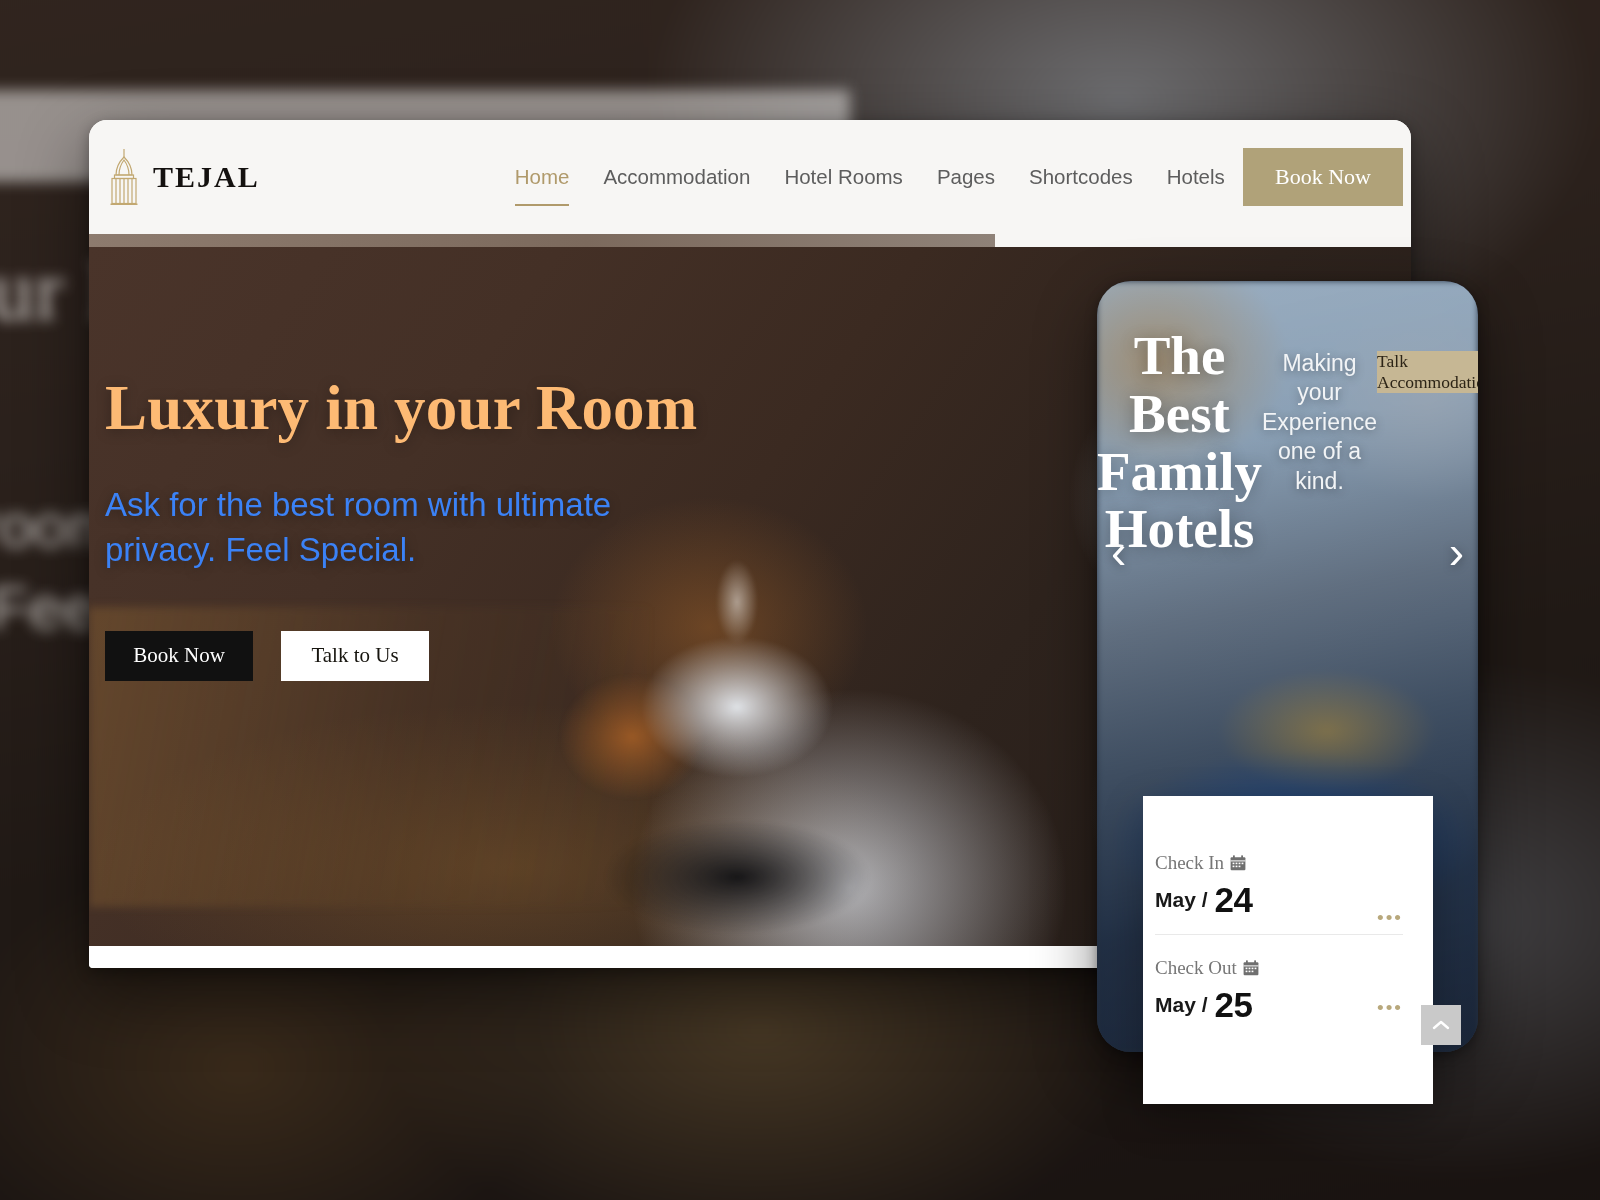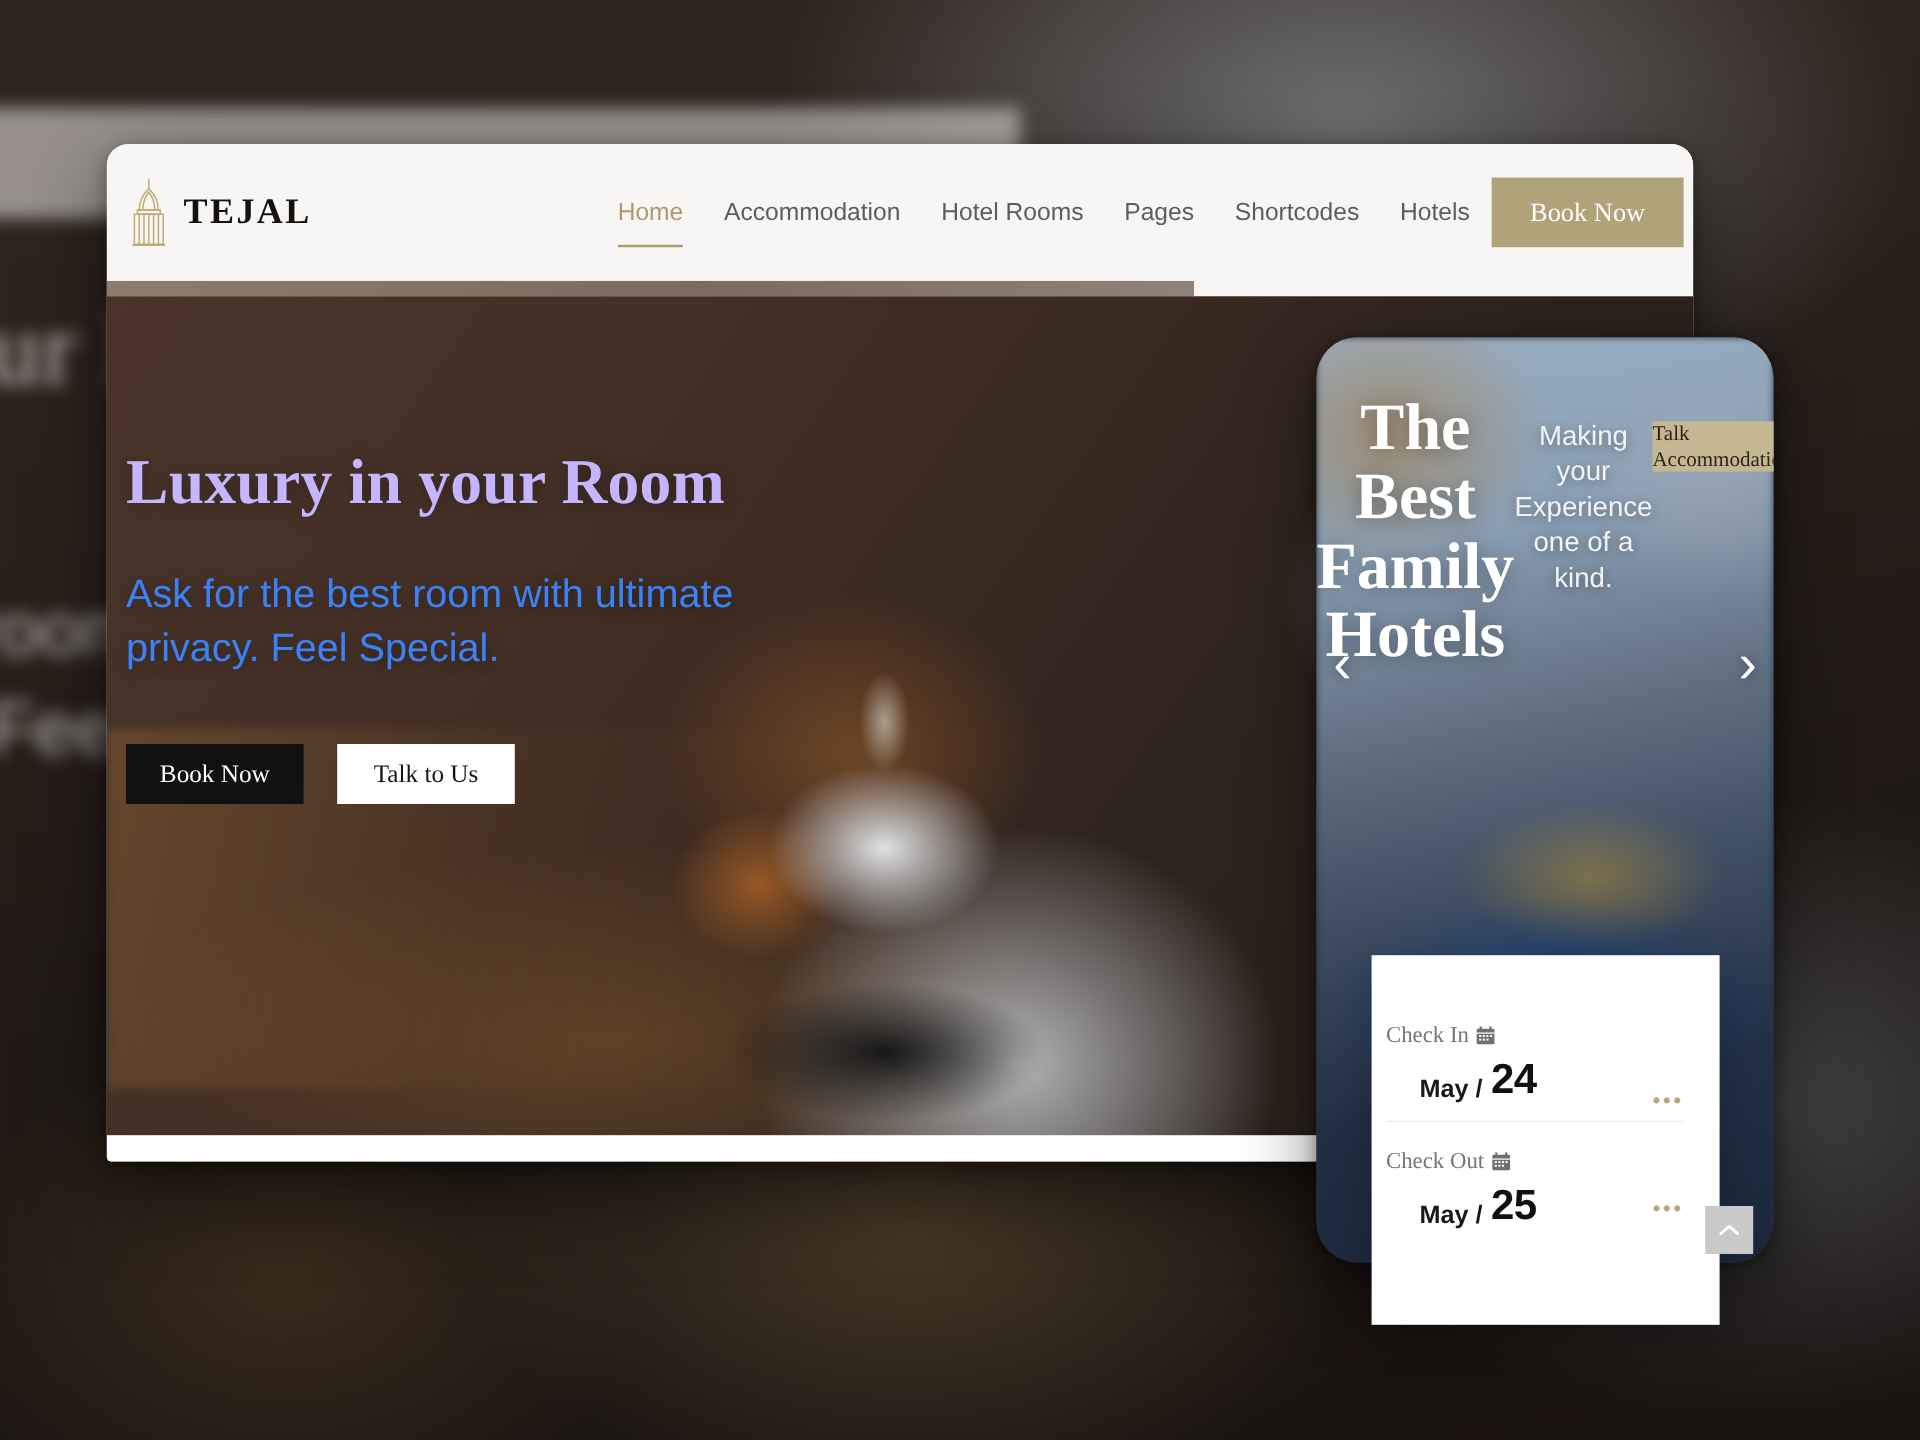--- a/index.html
+++ b/index.html
@@ -198,23 +198,23 @@
       linear-gradient(100deg, rgba(168,120,56,0.30) 0%, rgba(120,84,40,0.12) 55%, rgba(60,42,24,0) 100%);
     filter: blur(4px);
   }
 
   .hero-inner {
     position: relative;
     padding: 128px 0 0 16px;
   }
   .hero-title {
     font-family: "Liberation Serif", serif;
-    font-size: 53px;
+    font-size: 63px;
     line-height: 1.05;
-    color: #c4b5fd;
+    color: #fdba74;
     margin: 0 0 42px 0;
     letter-spacing: 0.2px;
     text-shadow: 0 2px 14px rgba(0,0,0,0.30);
   }
   .hero-sub {
     font-size: 33px;
     line-height: 1.36;
     color: #3b82f6;
     margin: 0 0 58px 0;
     max-width: 620px;
@@ -358,24 +358,23 @@
     font-family: "Liberation Serif", serif;
     font-size: 19px;
     color: #767676;
     display: flex;
     align-items: center;
     gap: 6px;
   }
   .cal-icon { display: inline-block; width: 16px; height: 16px; }
   .booking-value {
     display: flex;
-    align-items: flex-end;
+    align-items: center;
     gap: 7px;
     margin-top: 6px;
-    margin-left: 28px;
   }
   .booking-month { font-size: 21px; font-weight: bold; color: #191919; }
   .booking-day { font-size: 35px; font-weight: bold; color: #111111; letter-spacing: -0.5px; }
   .booking-dots {
     position: absolute;
     right: 0;
     bottom: 6px;
     color: #b8a87c;
     font-size: 19px;
     letter-spacing: 2px;

